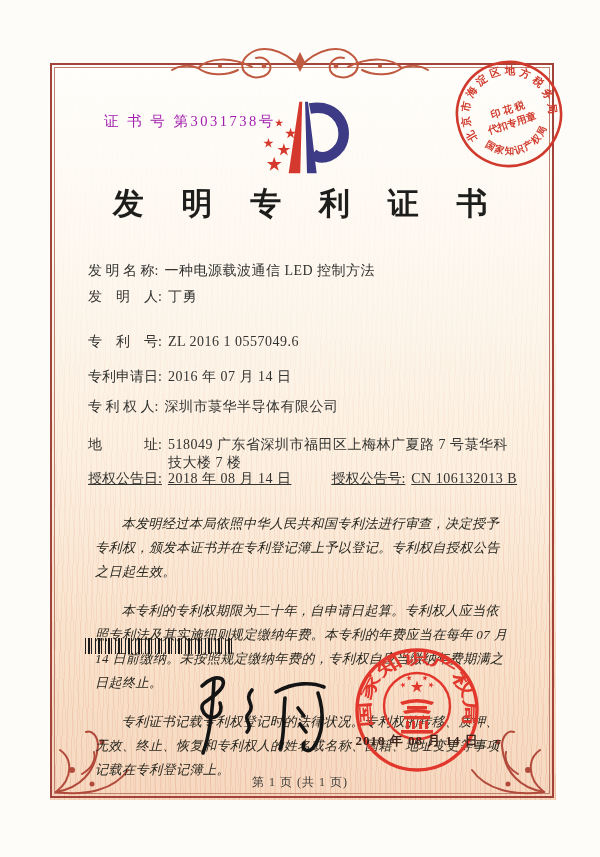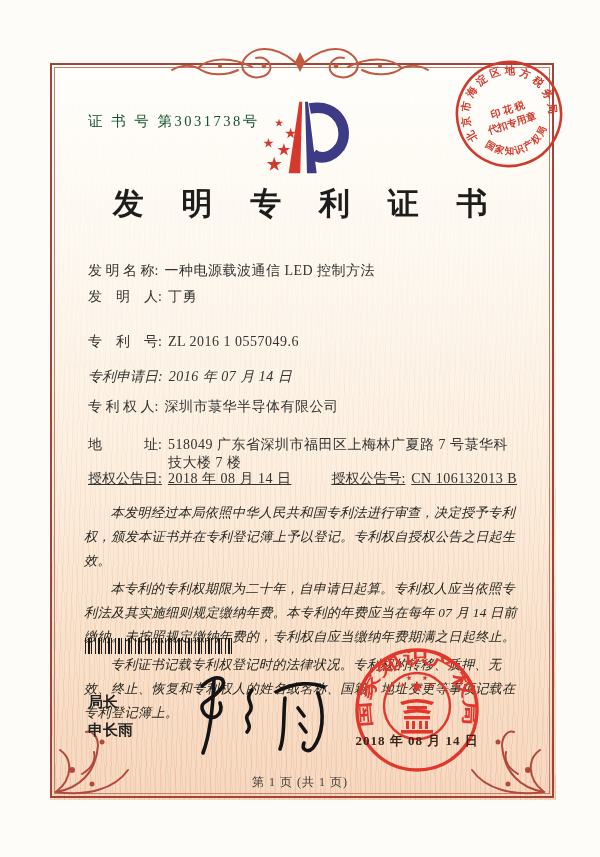--- a/index.html
+++ b/index.html
@@ -9,32 +9,32 @@
   
   .inner-bg{left:50px;top:63px;width:506px;height:737px;
     background:linear-gradient(180deg,#fffefb 0%,#fdf7ee 30%,#fcEFdf 55%,#f9e2cc 78%,#f6d8bf 100%);}
   .inner-bg:after{content:"";position:absolute;inset:0;
     background:repeating-linear-gradient(92deg,rgba(216,122,84,0.16) 0 1px,rgba(255,255,255,0) 1px 5px),
                repeating-linear-gradient(86deg,rgba(216,122,84,0.10) 0 1px,rgba(255,255,255,0) 1px 7px);
     -webkit-mask-image:linear-gradient(180deg,rgba(0,0,0,0) 0%,rgba(0,0,0,0.18) 35%,rgba(0,0,0,0.65) 70%,#000 100%);
     mask-image:linear-gradient(180deg,rgba(0,0,0,0) 0%,rgba(0,0,0,0.18) 35%,rgba(0,0,0,0.65) 70%,#000 100%);}
   .frame{left:50px;top:63px;width:500px;height:731px;border:2px solid #a2443a;}
   .frame-inner{position:absolute;inset:2px;border:1px solid #c08070;}
-  .cert-no{left:88px;top:112px;font-size:14.5px;letter-spacing:2.5px;color:#14532d;}
+  .cert-no{left:104px;top:112px;font-size:14.5px;letter-spacing:2.5px;color:#a21caf;}
   .title{left:0;top:183px;width:100%;text-align:center;font-size:31px;font-weight:bold;
          letter-spacing:15px;text-indent:15px;color:#1d1d1b;}
   .fields{left:88px;top:256px;width:432px;font-size:14px;color:#333331;}
   .frow{position:absolute;display:flex;gap:6px;line-height:1.28;}
   .flabel{white-space:nowrap;flex:none;}
   .fvalue{letter-spacing:0.5px;}
   .addr-val{width:352px;}
   .grant2{margin-left:34px;}
   .body{left:80px;top:497px;width:444px;font-size:13.2px;line-height:1.82;color:#26261f;
         font-style:italic;}
-  .body p{margin:4px;text-indent:2em;letter-spacing:0.3px;}
+  .body p{margin:15px;text-indent:2em;letter-spacing:0.3px;}
   .barcode{left:85px;top:638px;width:148px;height:16px;
     background:repeating-linear-gradient(90deg,#1c1c1c 0 1px,transparent 1px 3px,#1c1c1c 3px 5px,transparent 5px 6px,#1c1c1c 6px 7px,transparent 7px 10px);}
   .director{left:88px;top:694px;font-family:"Liberation Sans","DejaVu Sans",sans-serif;
             font-weight:600;font-size:15px;color:#222;line-height:1.0;}
   .director div{margin-bottom:13px;}
   .seal-wrap{left:351px;top:644px;width:132px;height:132px;}
   .seal-date{position:absolute;left:0;top:88px;width:100%;text-align:center;
              font-size:13px;font-weight:bold;color:#3c241c;letter-spacing:1px;}
   .footer{left:0;top:774px;width:100%;text-align:center;font-size:12px;color:#3b3b38;letter-spacing:1px;}
   .stamp-wrap{left:453px;top:58px;width:112px;height:112px;transform:rotate(-18deg);}
@@ -134,21 +134,21 @@
       <span class="fvalue">一种电源载波通信 LED 控制方法</span>
     </div>
     <div class="frow" style="top:32px;">
       <span class="flabel">发　明　人:</span>
       <span class="fvalue">丁勇</span>
     </div>
     <div class="frow" style="top:77px;">
       <span class="flabel">专　利　号:</span>
       <span class="fvalue">ZL 2016 1 0557049.6</span>
     </div>
-    <div class="frow" style="top:112px;font-style:italic;">
+    <div class="frow" style="top:112px;">
       <span class="flabel">专利申请日:</span>
       <span class="fvalue">2016 年 07 月 14 日</span>
     </div>
     <div class="frow" style="top:142px;">
       <span class="flabel">专 利 权 人:</span>
       <span class="fvalue">深圳市菉华半导体有限公司</span>
     </div>
     <div class="frow" style="top:180px;">
       <span class="flabel">地　　　址:</span>
       <span class="fvalue addr-val">518049 广东省深圳市福田区上梅林广夏路 7 号菉华科技大楼 7 楼</span>
@@ -162,24 +162,20 @@
   </div>
 
   <div class="abs body">
     <p>本发明经过本局依照中华人民共和国专利法进行审查，决定授予专利权，颁发本证书并在专利登记簿上予以登记。专利权自授权公告之日起生效。</p>
     <p>本专利的专利权期限为二十年，自申请日起算。专利权人应当依照专利法及其实施细则规定缴纳年费。本专利的年费应当在每年 07 月 14 日前缴纳。未按照规定缴纳年费的，专利权自应当缴纳年费期满之日起终止。</p>
     <p>专利证书记载专利权登记时的法律状况。专利权的转移、质押、无效、终止、恢复和专利权人的姓名或名称、国籍、地址变更等事项记载在专利登记簿上。</p>
   </div>
 
   <div class="abs barcode"></div>
 
-  <div class="abs director">
-    <div>局长</div>
-    <div>申长雨</div>
-  </div>
 
   <svg class="abs" style="left:172px;top:662px;" width="160" height="95" viewBox="0 0 160 95">
     <g fill="none" stroke="#141414" stroke-width="3.6" stroke-linecap="round" stroke-linejoin="round">
       <path d="M30,24 C44,10 58,16 48,28 C37,41 25,39 32,51 C39,61 53,53 48,41"></path>
       <path d="M42,17 C41,44 39,70 31,91"></path>
       <path d="M80,28 C71,38 84,42 77,51 C70,58 82,62 75,70"></path>
       <path d="M104,30 C122,20 140,20 152,25"></path>
       <path d="M113,36 C111,56 113,75 108,87"></path>
       <path d="M146,31 C153,52 151,73 141,86 C136,91 129,88 132,81"></path>
       <path d="M126,46 l6,8"></path>

